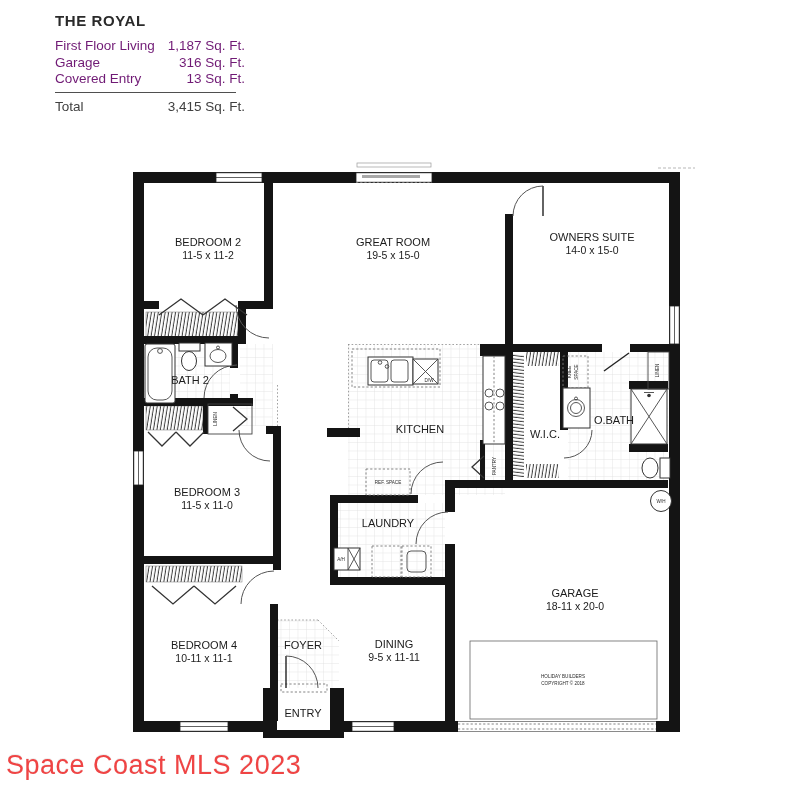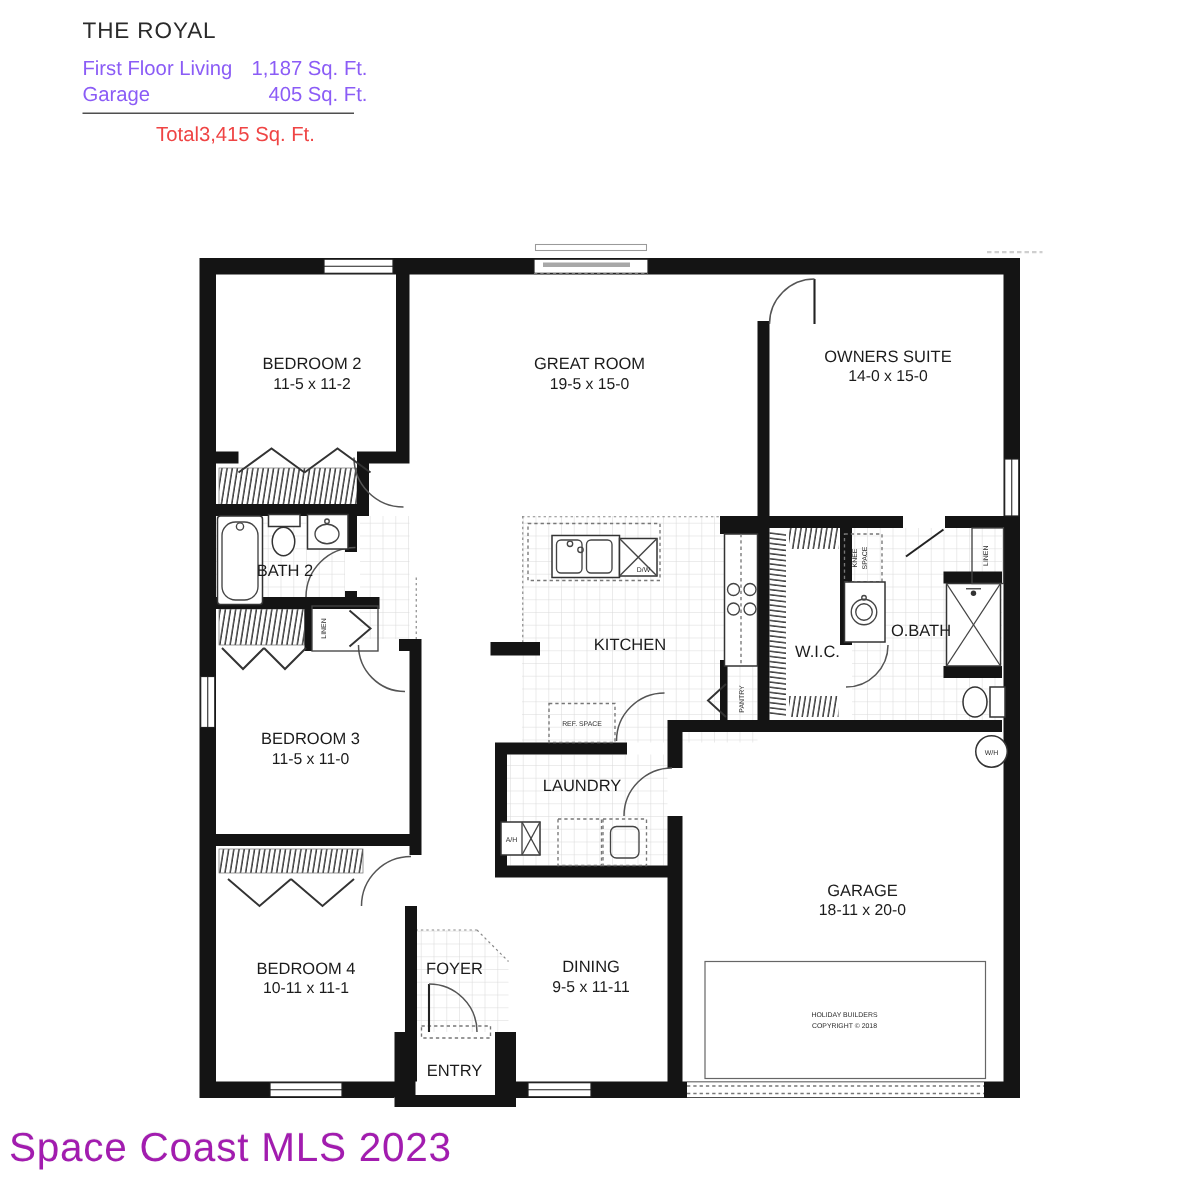--- a/index.html
+++ b/index.html
@@ -1,25 +1,25 @@
 <!DOCTYPE html>
 <html><head>
 <meta charset="utf-8">
 <style>
   html,body{margin:0;padding:0;background:#fff;}
   .page{position:relative;width:800px;height:800px;background:#ffffff;overflow:hidden;
         font-family:"Liberation Sans",sans-serif;}
   
   .hdr{position:absolute;left:55px;top:12px;width:190px;color:#3d3d3d;}
-  .hdr h1{margin:0 0 9px 0;font-size:15px;font-weight:normal;color:#2a2a2a;letter-spacing:.6px;}
-  .sqft-row{display:flex;justify-content:space-between;font-size:13.5px;line-height:16.5px;color:#8b5cf6;}
+  .hdr h1{margin:0 0 9px 0;font-size:15px;font-weight:bold;color:#2a2a2a;letter-spacing:.6px;}
+  .sqft-row{display:flex;justify-content:space-between;font-size:13.5px;line-height:16.5px;color:#701a75;}
   .rule{border:none;border-top:1.6px solid #4f4f4f;margin:4px 0 6px 0;width:181px;}
-  .total-row{display:flex;justify-content:center;font-size:13.5px;color:#ef4444;margin-top:2px;margin-left:14px;}
+  .total-row{display:flex;justify-content:space-between;font-size:13.5px;color:#404040;margin-top:2px;}
   
-  .watermark{position:absolute;left:6px;top:750px;font-size:27px;color:#a21caf;
+  .watermark{position:absolute;left:6px;top:750px;font-size:27px;color:#ef4444;
              letter-spacing:.5px;text-shadow:0 1px 0 #ffffff,0 -1px 0 #efefef;}
   
   svg{position:absolute;left:0;top:0;}
   .wall{fill:#141414;}
   .fix{fill:#ffffff;stroke:#333;stroke-width:1;}
   .fixthin{fill:none;stroke:#444;stroke-width:.9;}
   .arc{fill:none;stroke:#555;stroke-width:1;}
   .leaf{stroke:#222;stroke-width:1.4;}
   .dash{fill:none;stroke:#777;stroke-width:.9;stroke-dasharray:2.2 2;}
   .dots{fill:none;stroke:#8a8a8a;stroke-width:.8;stroke-dasharray:1.6 2;}
@@ -37,21 +37,25 @@
 <div class="page">
 
   <div class="hdr">
     <h1>THE ROYAL</h1>
     <div class="sqft-row">
       <span>First Floor Living</span>
       <span>1,187 Sq. Ft.</span>
     </div>
     <div class="sqft-row">
       <span>Garage</span>
-      <span>405 Sq. Ft.</span>
+      <span>316 Sq. Ft.</span>
+    </div>
+    <div class="sqft-row">
+      <span>Covered Entry</span>
+      <span>13 Sq. Ft.</span>
     </div>
     <hr class="rule">
     <div class="total-row">
       <span>Total</span>
       <span>3,415 Sq. Ft.</span>
     </div>
   </div>
 
   <svg width="800" height="800" viewBox="0 0 800 800">
     <defs>

